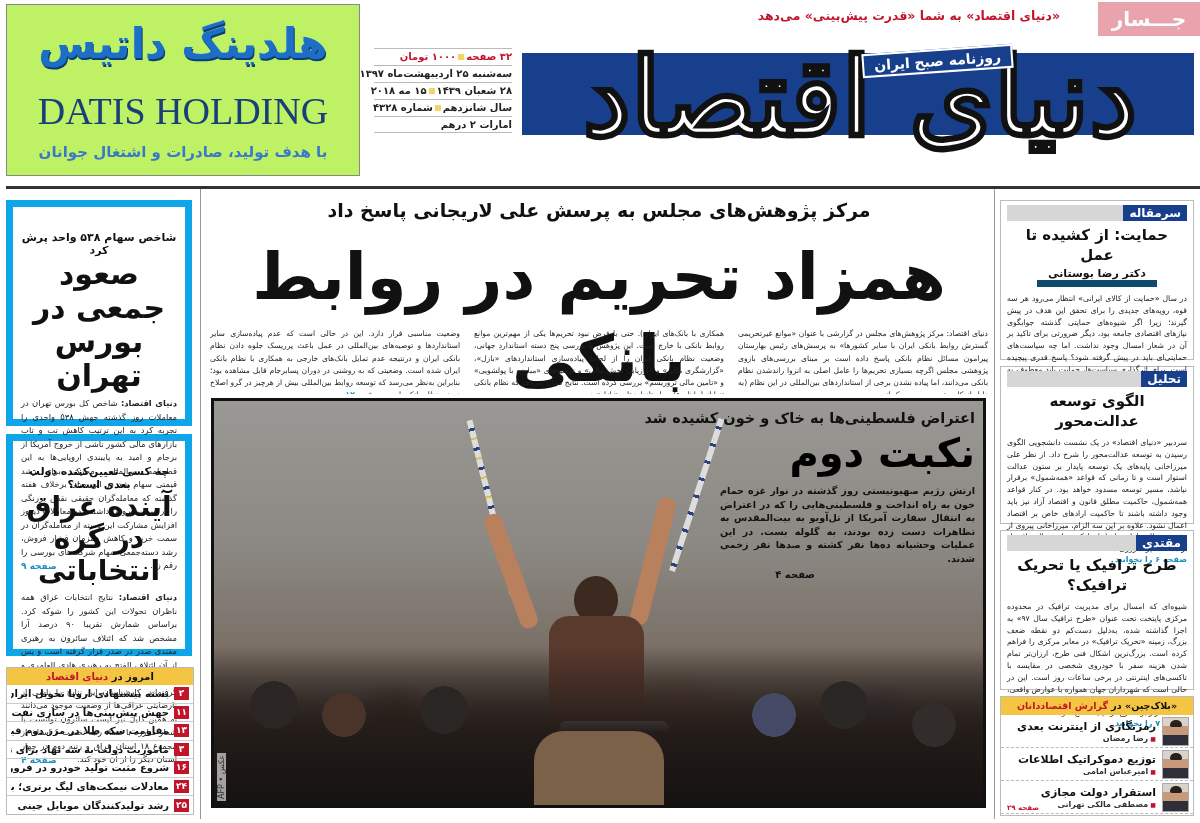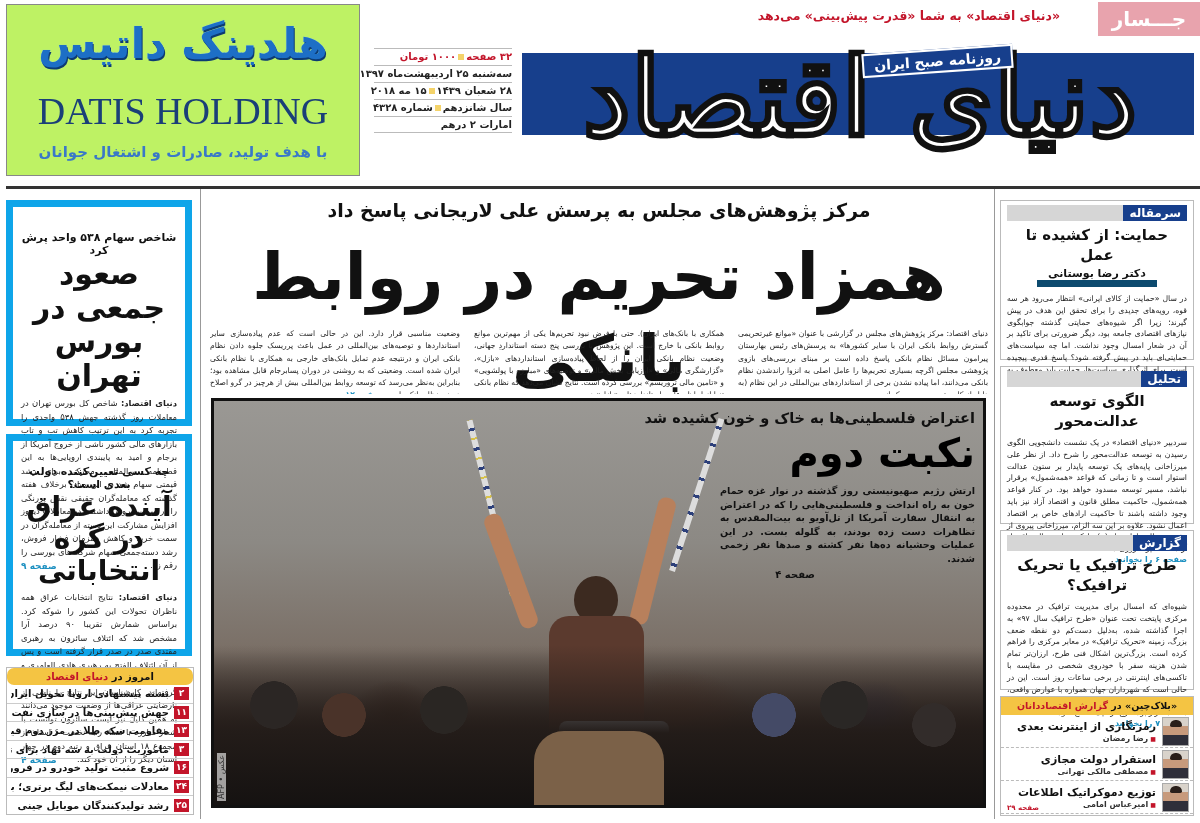--- a/index.html
+++ b/index.html
@@ -34,21 +34,21 @@
   
   .left-col { left: 6px; top: 200px; width: 186px; }
   .lbox { border: 7px solid #0ea5e9; padding: 24px 8px; background: #fff; }
   .kicker { font-size: 11px; font-weight: bold; text-align: center; direction: rtl; color: #111; }
   .big-head { font-size: 30px; font-weight: 900; text-align: center; direction: rtl; line-height: 34px; letter-spacing: -1px; font-family: "DejaVu Sans", sans-serif; }
   .body-txt { font-size: 8.4px; line-height: 13.5px; direction: rtl; text-align: justify; color: #222; margin-top: 4px; }
   .lead { font-weight: bold; margin-top: 46px; }
   .page-ref { font-size: 9px; color: #1b8fc0; direction: rtl; text-align: left; font-weight: bold; margin-top: -12px; }
 
   .today-box { left: 6px; top: 667px; width: 188px; height: 148px; border: 1px solid #bbb; }
-  .today-head { background: #f4c443; height: 17px; font-size: 10px; font-weight: bold; text-align: center; line-height: 17px; direction: rtl; border-radius: 7px; }
+  .today-head { background: #f4c443; height: 17px; font-size: 10px; font-weight: bold; text-align: center; line-height: 17px; direction: rtl; }
   .today-head .red { color: #c3152a; }
   .today-item { display: flex; flex-direction: row-reverse; align-items: center; height: 18.5px; border-bottom: 1px solid #ccc; padding: 0 4px; }
   .today-item:last-child { border-bottom: none; }
   .today-num { width: 15px; height: 13px; background: #c3152a; color: #fff; font-size: 9px; font-weight: bold; text-align: center; line-height: 13px; margin-left: 5px; flex: none; }
   .today-txt { font-size: 10px; font-weight: bold; direction: rtl; white-space: nowrap; overflow: hidden; }
 
   
   .vline { background: #999; width: 1px; }
   .kicker-main { left: 210px; top: 199px; width: 778px; text-align: center; font-size: 19px; font-weight: bold; direction: rtl; }
   .headline { left: 210px; top: 236px; width: 778px; text-align: center; font-size: 64px; font-weight: 900; direction: rtl; line-height: 82px; letter-spacing: -2px; }
@@ -238,45 +238,45 @@
     <div class="tag-bar">
         <span class="tag-label">تحلیل</span>
         <span class="tag-fill"></span>
       </div>
     <div class="r-head">الگوی توسعه عدالت‌محور</div>
     <div class="r-body">سردبیر «دنیای اقتصاد» در یک نشست دانشجویی الگوی رسیدن به توسعه عدالت‌محور را شرح داد. از نظر علی میرزاخانی پایه‌های یک توسعه پایدار بر ستون عدالت استوار است و تا زمانی که قواعد «همه‌شمول» برقرار نباشد، مسیر توسعه مسدود خواهد بود. در کنار قواعد همه‌شمول، حاکمیت مطلق قانون و اقتصاد آزاد نیز باید وجود داشته باشند تا حاکمیت ارادهای خاص بر اقتصاد اعمال نشود. علاوه بر این سه الزام، میرزاخانی پیروی از مفهوم عدالت امام علی(ع) را که همان عدالت اقتصاد آزاد است نیز ضروری دانست.</div>
     <div class="r-ref">صفحه ۶ را بخوانید</div>
   </div>
   <div class="rbox" style="height:160px;">
     <div class="tag-bar">
-        <span class="tag-label">گزارش</span>
+        <span class="tag-label">مقتدی</span>
         <span class="tag-fill"></span>
       </div>
     <div class="r-head">طرح ترافیک یا تحریک ترافیک؟</div>
     <div class="r-body">شیوه‌ای که امسال برای مدیریت ترافیک در محدوده مرکزی پایتخت تحت عنوان «طرح ترافیک سال ۹۷» به اجرا گذاشته شده، به‌دلیل دست‌کم دو نقطه ضعف بزرگ، زمینه «تحریک ترافیک» در معابر مرکزی را فراهم کرده است. بزرگ‌ترین اشکال فنی طرح، ارزان‌تر تمام شدن هزینه سفر با خودروی شخصی در مقایسه با تاکسی‌های اینترنتی در برخی ساعات روز است. این در حالی است که شهرداران جهان همواره با عوارض واقعی، به‌دنبال کاستن از جذابیت سفر با خودروی شخصی هستند. قرار بود طرح ترافیک اصلاح شود.</div>
     <div class="r-ref">صفحه ۷ را بخوانید</div>
   </div>
   <div class="club-box" style="position:relative; height:120px;">
     <div class="club-head"><span class="blk">«بلاک‌چین» در</span> <span>گزارش اقتصاددانان</span></div>
     <div class="club-row">
       <div class="avatar"></div>
       <div class="club-text">
           <div class="club-title">رمزنگاری از اینترنت بعدی</div>
           <div class="club-name">رضا رمضان</div>
         </div>
     </div>
     <div class="club-row">
       <div class="avatar"></div>
       <div class="club-text">
+          <div class="club-title">توزیع دموکراتیک اطلاعات</div>
+          <div class="club-name">امیرعباس امامی</div>
+        </div>
+    </div>
+    <div class="club-row">
+      <div class="avatar"></div>
+      <div class="club-text">
           <div class="club-title">استقرار دولت مجازی</div>
           <div class="club-name">مصطفی مالکی تهرانی</div>
         </div>
     </div>
-    <div class="club-row">
-      <div class="avatar"></div>
-      <div class="club-text">
-          <div class="club-title">توزیع دموکراتیک اطلاعات</div>
-          <div class="club-name">امیرعباس امامی</div>
-        </div>
-    </div>
     <div class="club-page">صفحه ۲۹</div>
   </div>
 </div>
 
 </body></html>

